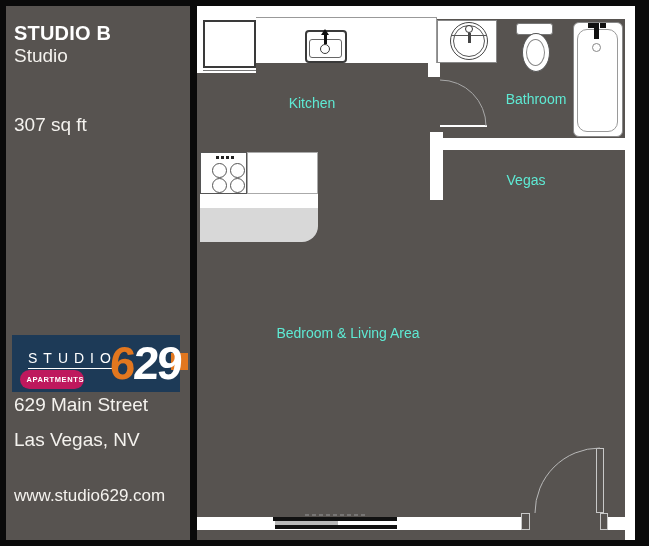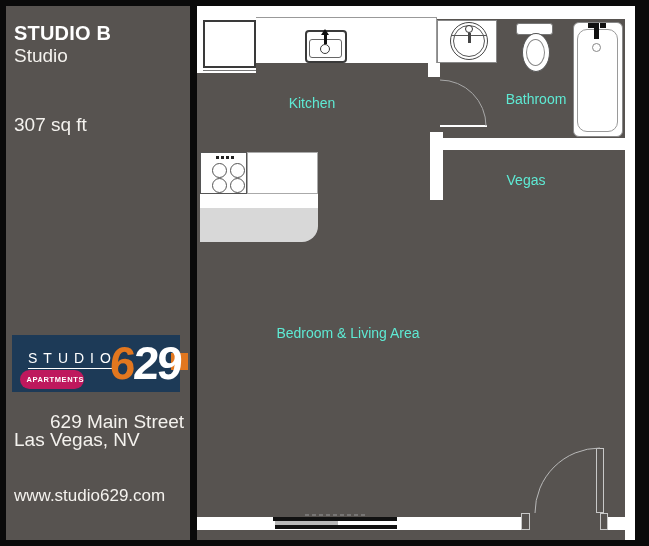--- a/index.html
+++ b/index.html
@@ -52,21 +52,21 @@
     background: #e2771f;
   }
   .logo-629 {
     position: absolute; left: 98px; top: 5px;
     font-size: 46px; font-weight: bold; line-height: 1;
     letter-spacing: -2px; transform: skewX(-4deg);
     color: #ffffff; z-index: 2;
   }
   .logo-629 .six { color: #e2771f; }
   .addr-line { position: absolute; left: 8px; color: #f4f2ee; font-size: 19px; }
-  .addr-line.a0 { top: 405px; margin-left: 36px; }
+  .addr-line.a0 { top: 388px; }
   .addr-line.a1 { top: 423px; }
   .addr-line.a2 { top: 451px; }
   .addr-line.a3 { top: 480px; font-size: 17px; }
 
   
   #plan {
     position: absolute; left: 190px; top: 6px;
     width: 453px; height: 534px;
     background: #575350;
   }

